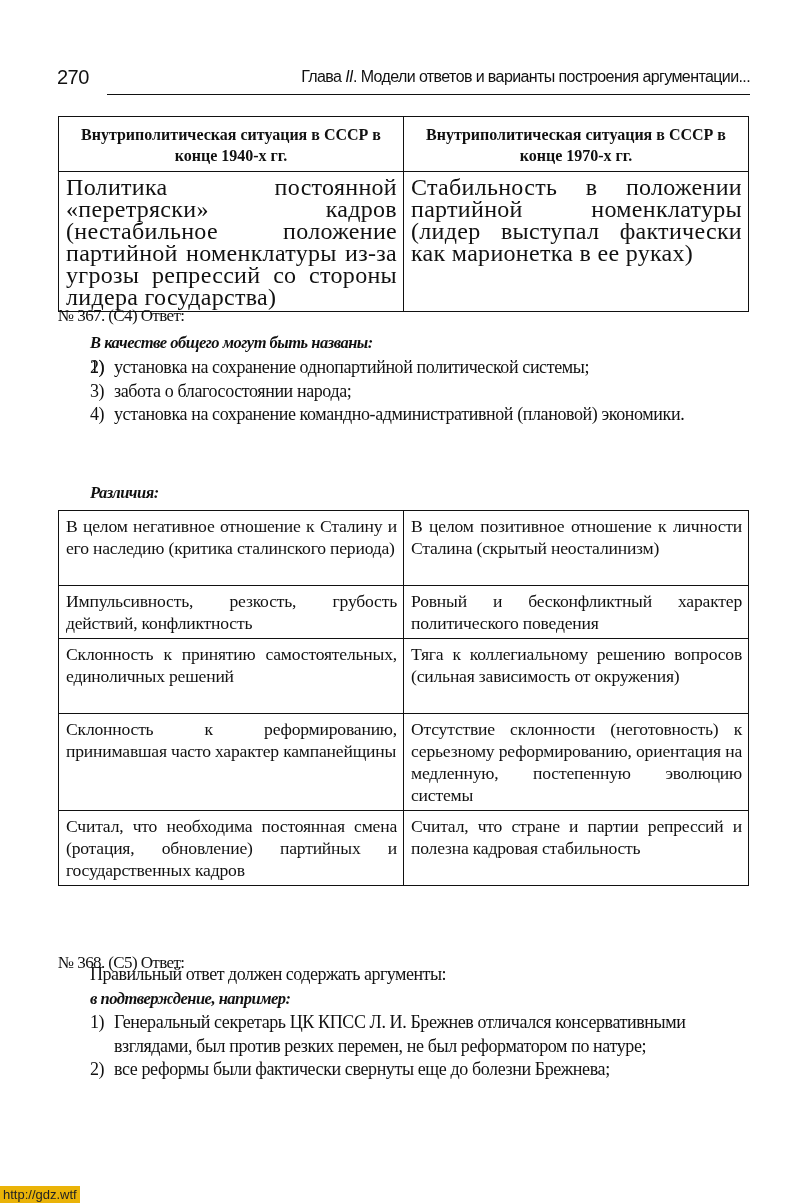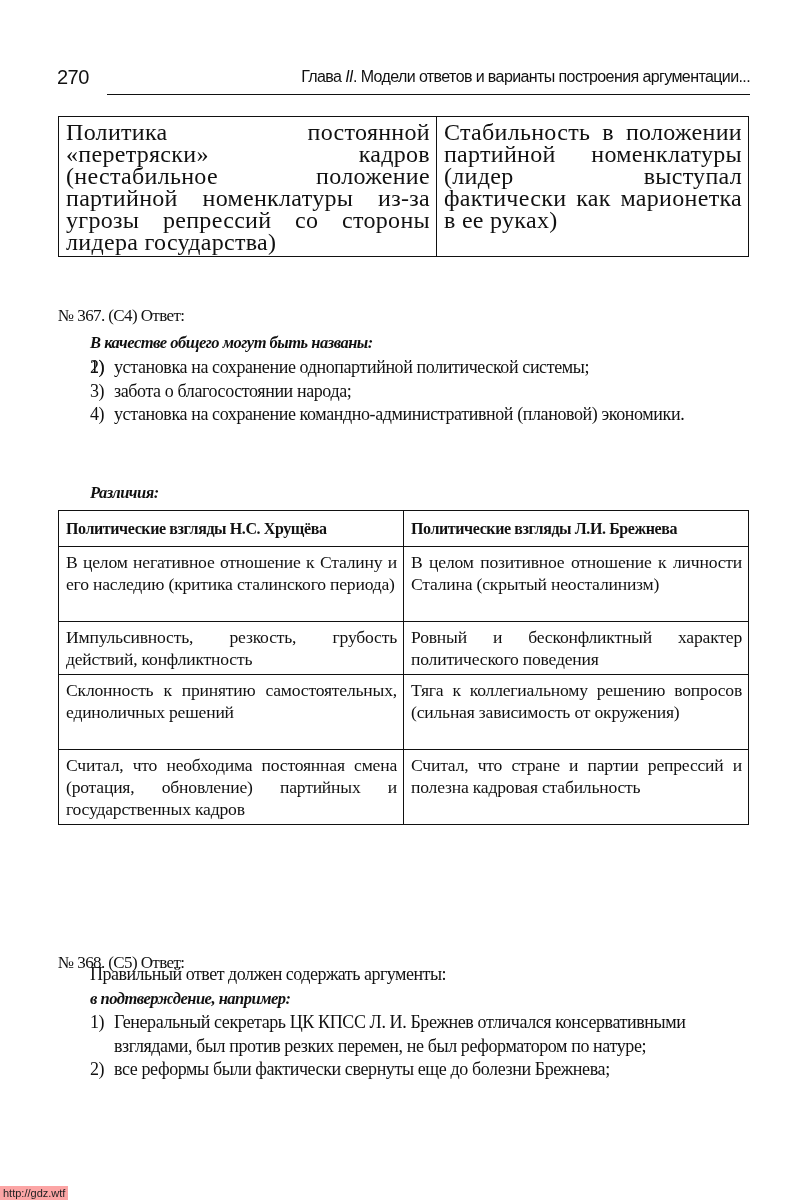--- a/index.html
+++ b/index.html
@@ -69,70 +69,74 @@
       font-size: 17.6px; line-height: 22px; padding: 4px 6px 3px 7px;
       text-align: justify; letter-spacing: -0.2px; width: 50%;
     }
     #table2 tr.r1 td { height: 67px; border-radius: 12px; }
     #table2 tr.r2 td { height: 45px; }
     #table2 tr.r3 td { height: 67px; }
     #table2 tr.r4 td { height: 89px; }
     #table2 tr.r5 td { height: 67px; }
 
     .watermark {
-      position: absolute; left: 0; top: 1186px; background: #fca5a5;
-      font-family: "Liberation Sans", sans-serif; font-size: 11px; color: #222;
+      position: absolute; left: 0; top: 1186px; background: #eab308;
+      font-family: "Liberation Sans", sans-serif; font-size: 13px; color: #222;
       padding: 1px 3px;
     }
   </style>
 </head>
 <body>
 
 <div class="page-header">
   <span class="page-num">270</span>
   <span class="chapter"><span>Глава </span><span class="roman">II</span><span>. Модели ответов и варианты построения аргументации...</span></span>
   <div class="header-rule"></div>
 </div>
 
 <table class="tbl" id="table1">
   <tbody>
+      <tr>
+    <th>Внутриполитическая ситуация в СССР в конце 1940-х гг.</th>
+    <th>Внутриполитическая ситуация в СССР в конце 1970-х гг.</th>
+  </tr>
   <tr>
     <td>Политика постоянной «перетряски» кадров (нестабильное положение партийной номенклатуры из-за угрозы репрессий со стороны лидера государства)</td>
     <td>Стабильность в положении партийной номенклатуры (лидер выступал фактически как марионетка в ее руках)</td>
   </tr>
 </tbody>
   </table>
 
 <div class="task" style="top:306px;">№ 367. (С4) Ответ:</div>
 <div class="subhead" style="top:333px;">В качестве общего могут быть названы:</div>
 <ol class="list" style="top:356px; width:660px;">
   <li><span class="n">1)</span></li>
   <li><span class="n">2)</span><span>установка на сохранение однопартийной политической системы;</span></li>
   <li><span class="n">3)</span><span>забота о благосостоянии народа;</span></li>
   <li><span class="n">4)</span><span>установка на сохранение командно-административной (плановой) экономики.</span></li>
 </ol>
 <div class="subhead" style="top:483px;">Различия:</div>
 
 <table class="tbl" id="table2">
   <tbody>
-      <tr>
-    <th>Политические взгляды Н.С. Хрущёва</th>
-    <th>Политические взгляды Л.И. Брежнева</th>
-  </tr>
   <tr class="r1">
     <td>В целом негативное отношение к Сталину и его наследию (критика сталинского периода)</td>
     <td>В целом позитивное отношение к личности Сталина (скрытый неосталинизм)</td>
   </tr>
   <tr class="r2">
     <td>Импульсивность, резкость, грубость действий, конфликтность</td>
     <td>Ровный и бесконфликтный характер политического поведения</td>
   </tr>
   <tr class="r3">
     <td>Склонность к принятию самостоятельных, единоличных решений</td>
     <td>Тяга к коллегиальному решению вопросов (сильная зависимость от окружения)</td>
+  </tr>
+  <tr class="r4">
+    <td>Склонность к реформированию, принимавшая часто характер кампанейщины</td>
+    <td>Отсутствие склонности (неготовность) к серьезному реформированию, ориентация на медленную, постепенную эволюцию системы</td>
   </tr>
   <tr class="r5">
     <td>Считал, что необходима постоянная смена (ротация, обновление) партийных и государственных кадров</td>
     <td>Считал, что стране и партии репрессий и полезна кадровая стабильность</td>
   </tr>
 </tbody>
   </table>
 
 <div class="task" style="top:941px;margin-top:12px;">№ 368. (С5) Ответ:</div>
 <div class="plain" style="top:964px;">Правильный ответ должен содержать аргументы:</div>

